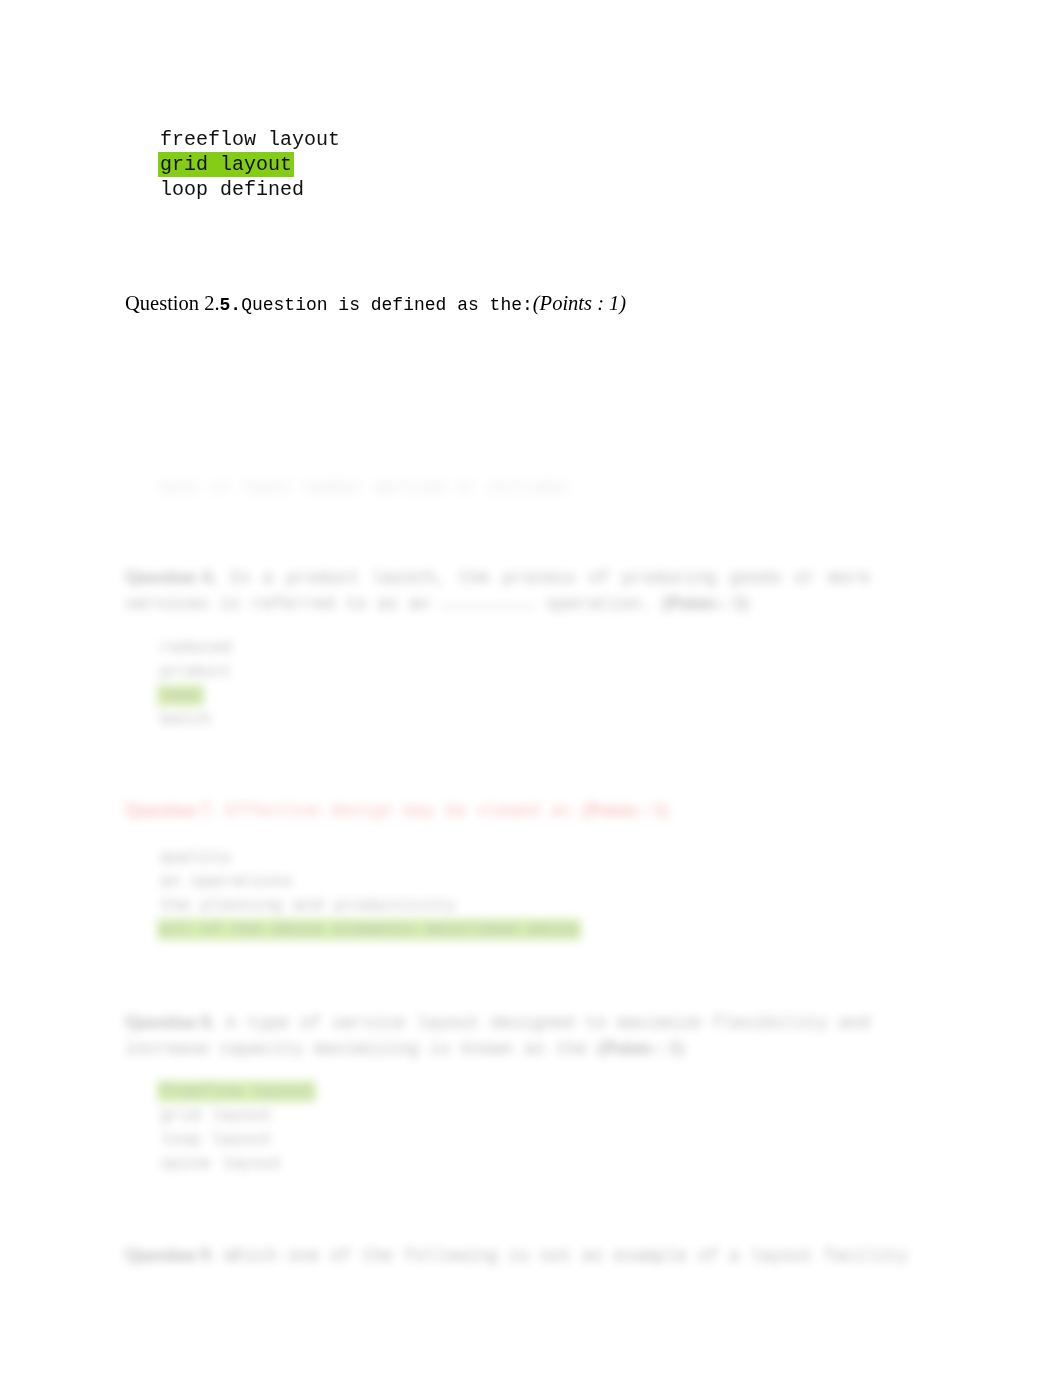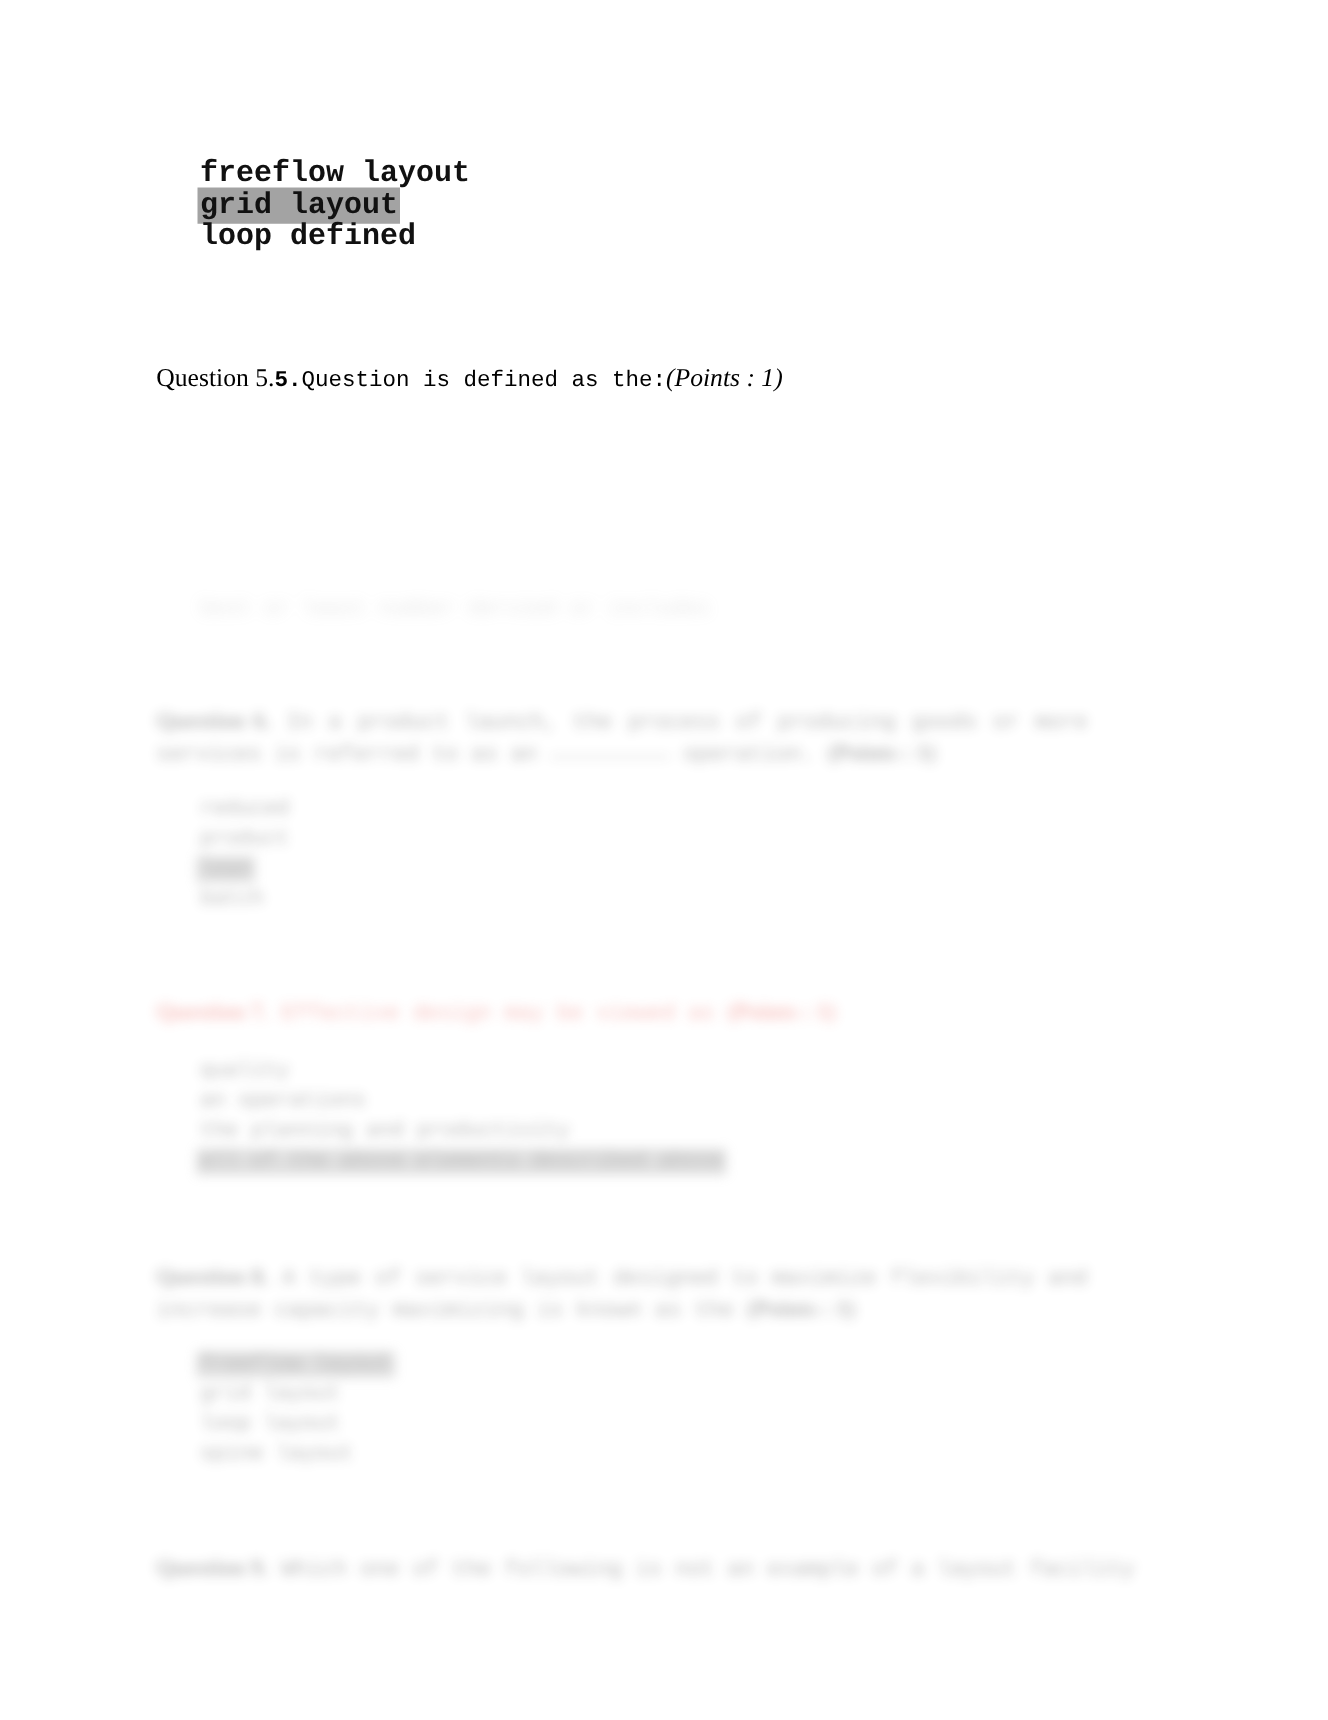--- a/index.html
+++ b/index.html
@@ -14,39 +14,38 @@
     overflow: hidden;
     font-family: "Liberation Serif", serif;
     color: #000000;
   }
 
   .page {
     position: absolute;
     inset: 0;
   }
   .hl {
-    background: #a3a3a3;
+    background: #84cc16;
     box-decoration-break: clone;
     -webkit-box-decoration-break: clone;
   }
 
   
   .top-options {
     position: absolute;
     left: 160px;
     top: 127px;
     width: 520px;
   }
   .top-options .opt {
     font-family: "Liberation Mono", monospace;
-    font-size: 24px;
+    font-size: 20px;
     line-height: 25px;
     white-space: pre;
     color: #111111;
-    font-weight: bold;
   }
   .top-options .opt .hl {
     padding: 1px 2px;
     margin-left: -2px;
   }
 
   
   .q5 {
     position: absolute;
     left: 125px;
@@ -158,21 +157,21 @@
 
 <div class="page">
 
   <div class="top-options">
     <div class="opt"><span>freeflow layout</span></div>
     <div class="opt"><span class="hl">grid layout</span></div>
     <div class="opt"><span>loop defined</span></div>
   </div>
 
   <div class="q5">
-    <span class="lead">Question 5.</span><span class="num">5.</span><span class="qtext">Question is defined as the:</span><span class="pts">(Points : 1)</span>
+    <span class="lead">Question 2.</span><span class="num">5.</span><span class="qtext">Question is defined as the:</span><span class="pts">(Points : 1)</span>
   </div>
 
   <div class="q5-answer blur-strong faded-more">best or least number dervied or includes</div>
 
   <div class="qblock blur-mid faded" id="q6-body">
     <div class="qbody">
       <span class="label">Question 6.</span>
       <span>In a product launch, the process of producing goods or more services is referred to as an</span>
       <span class="blank"></span>
       <span>operation.</span>

